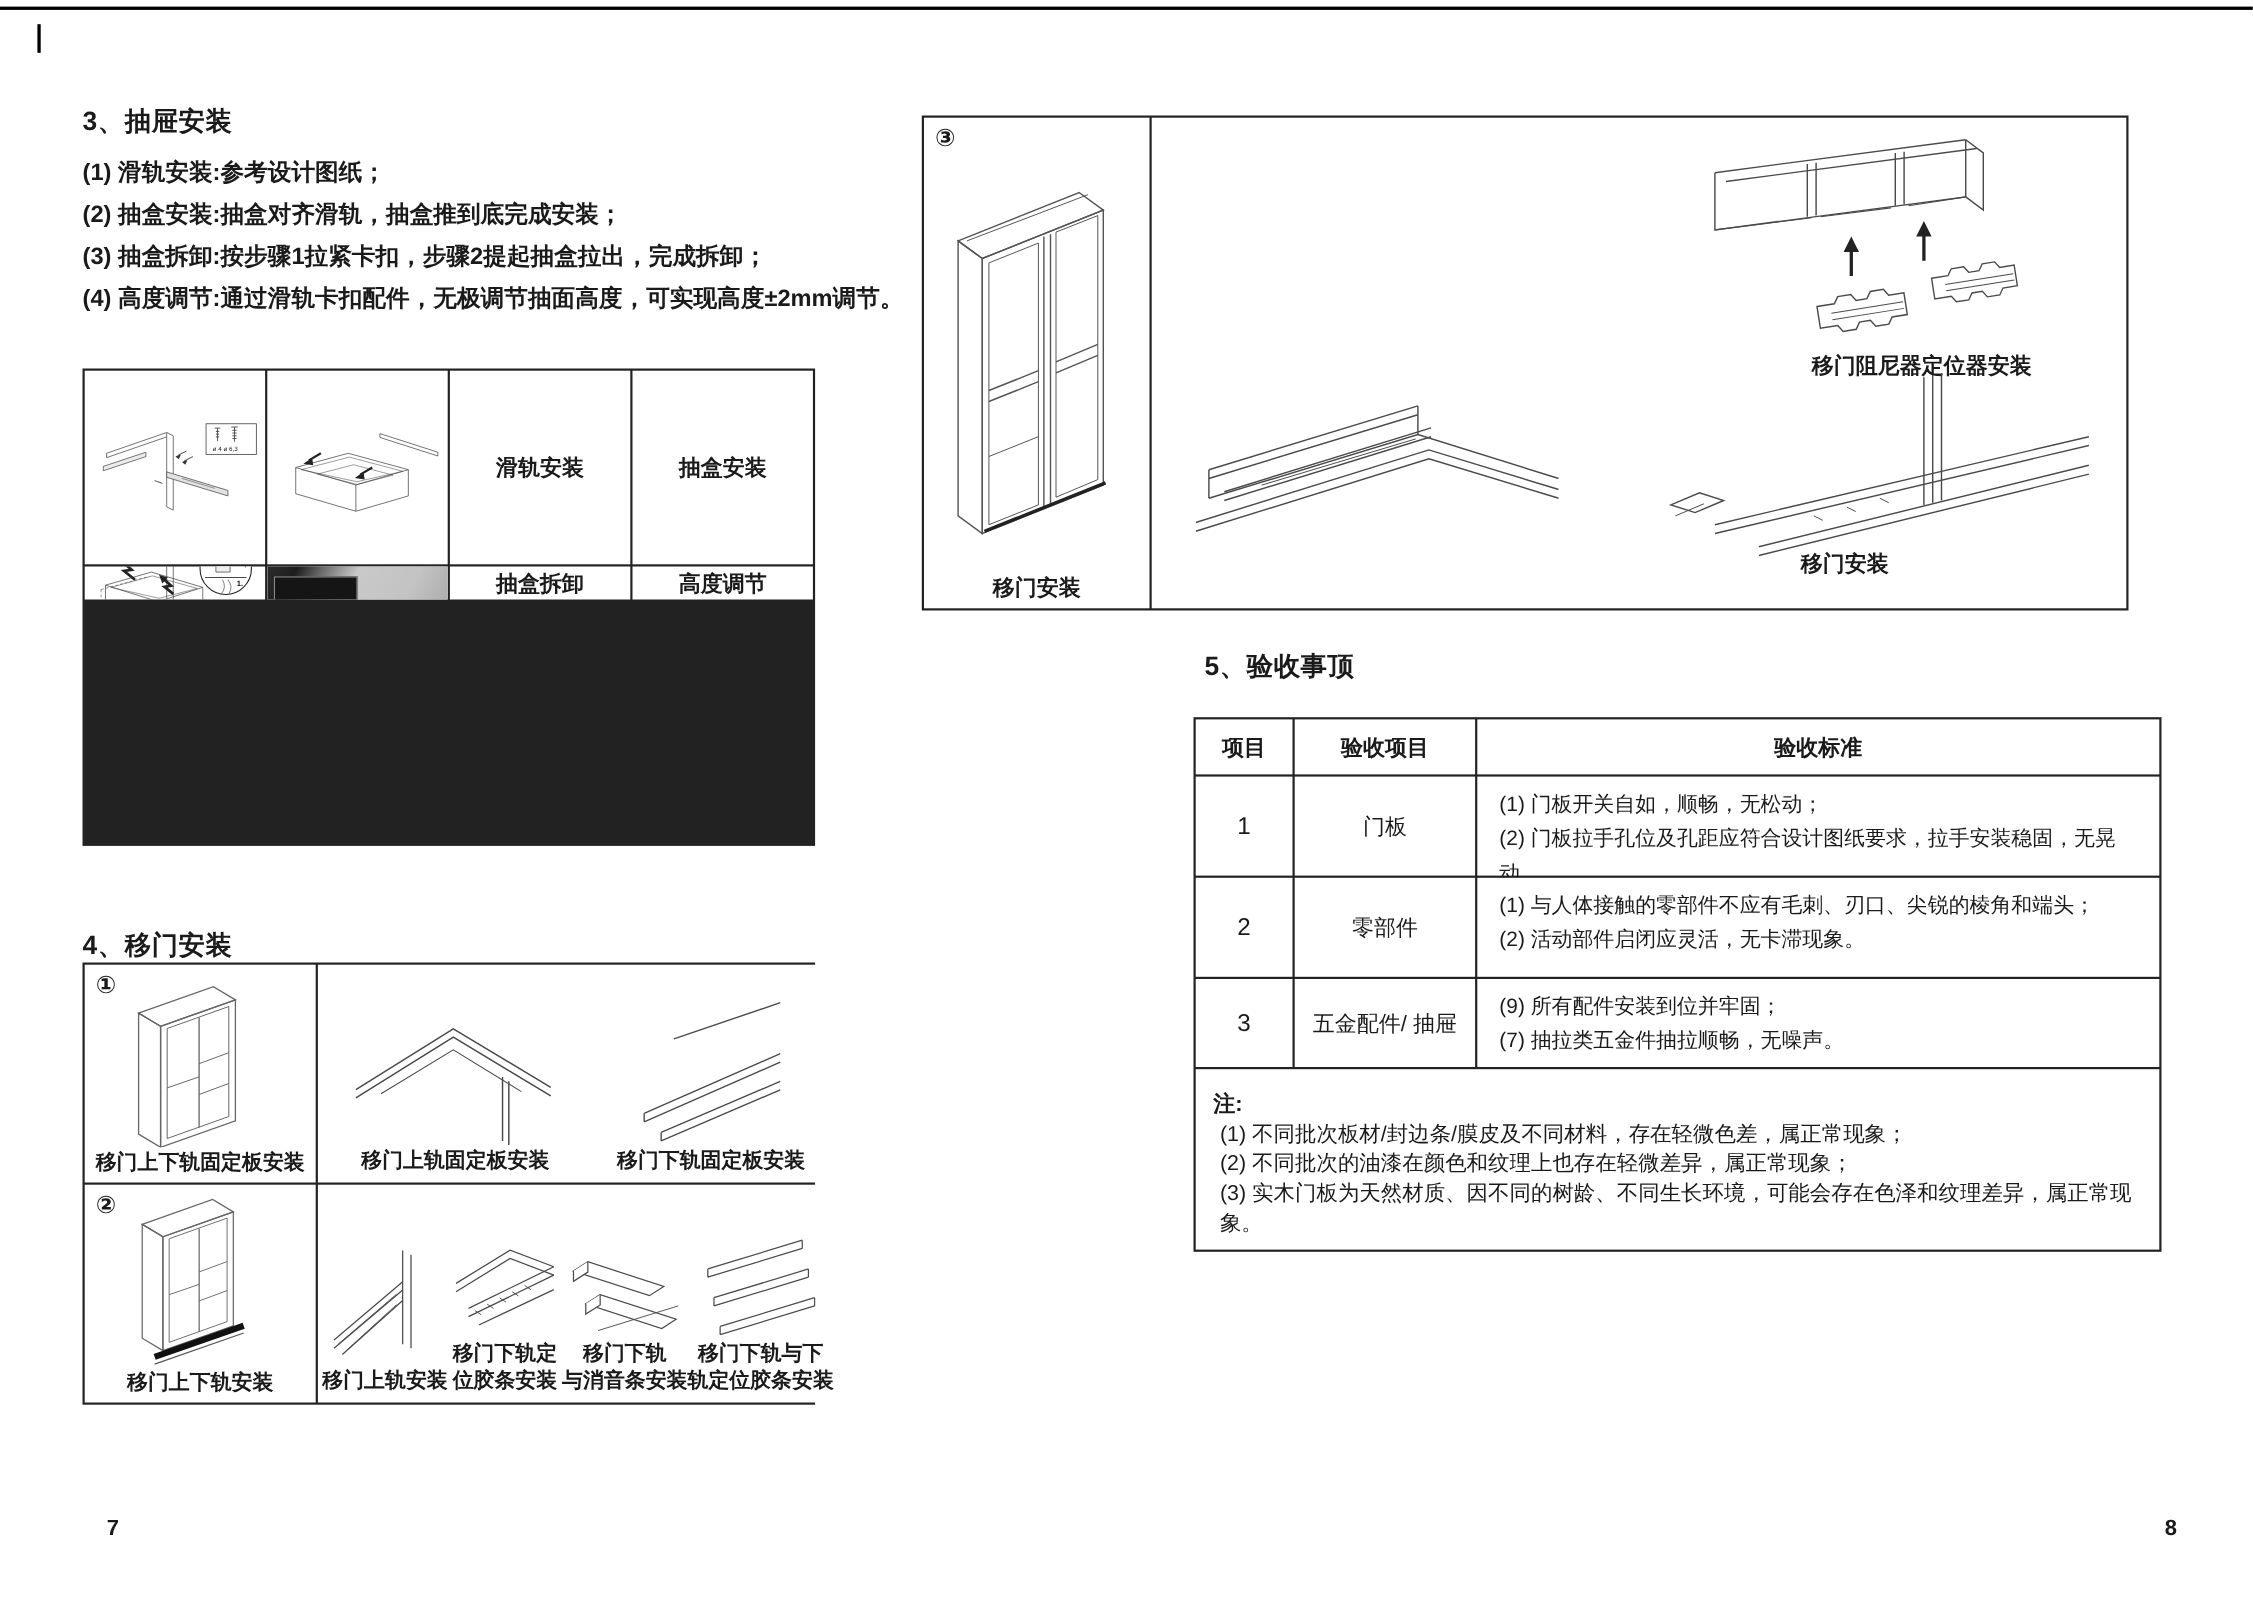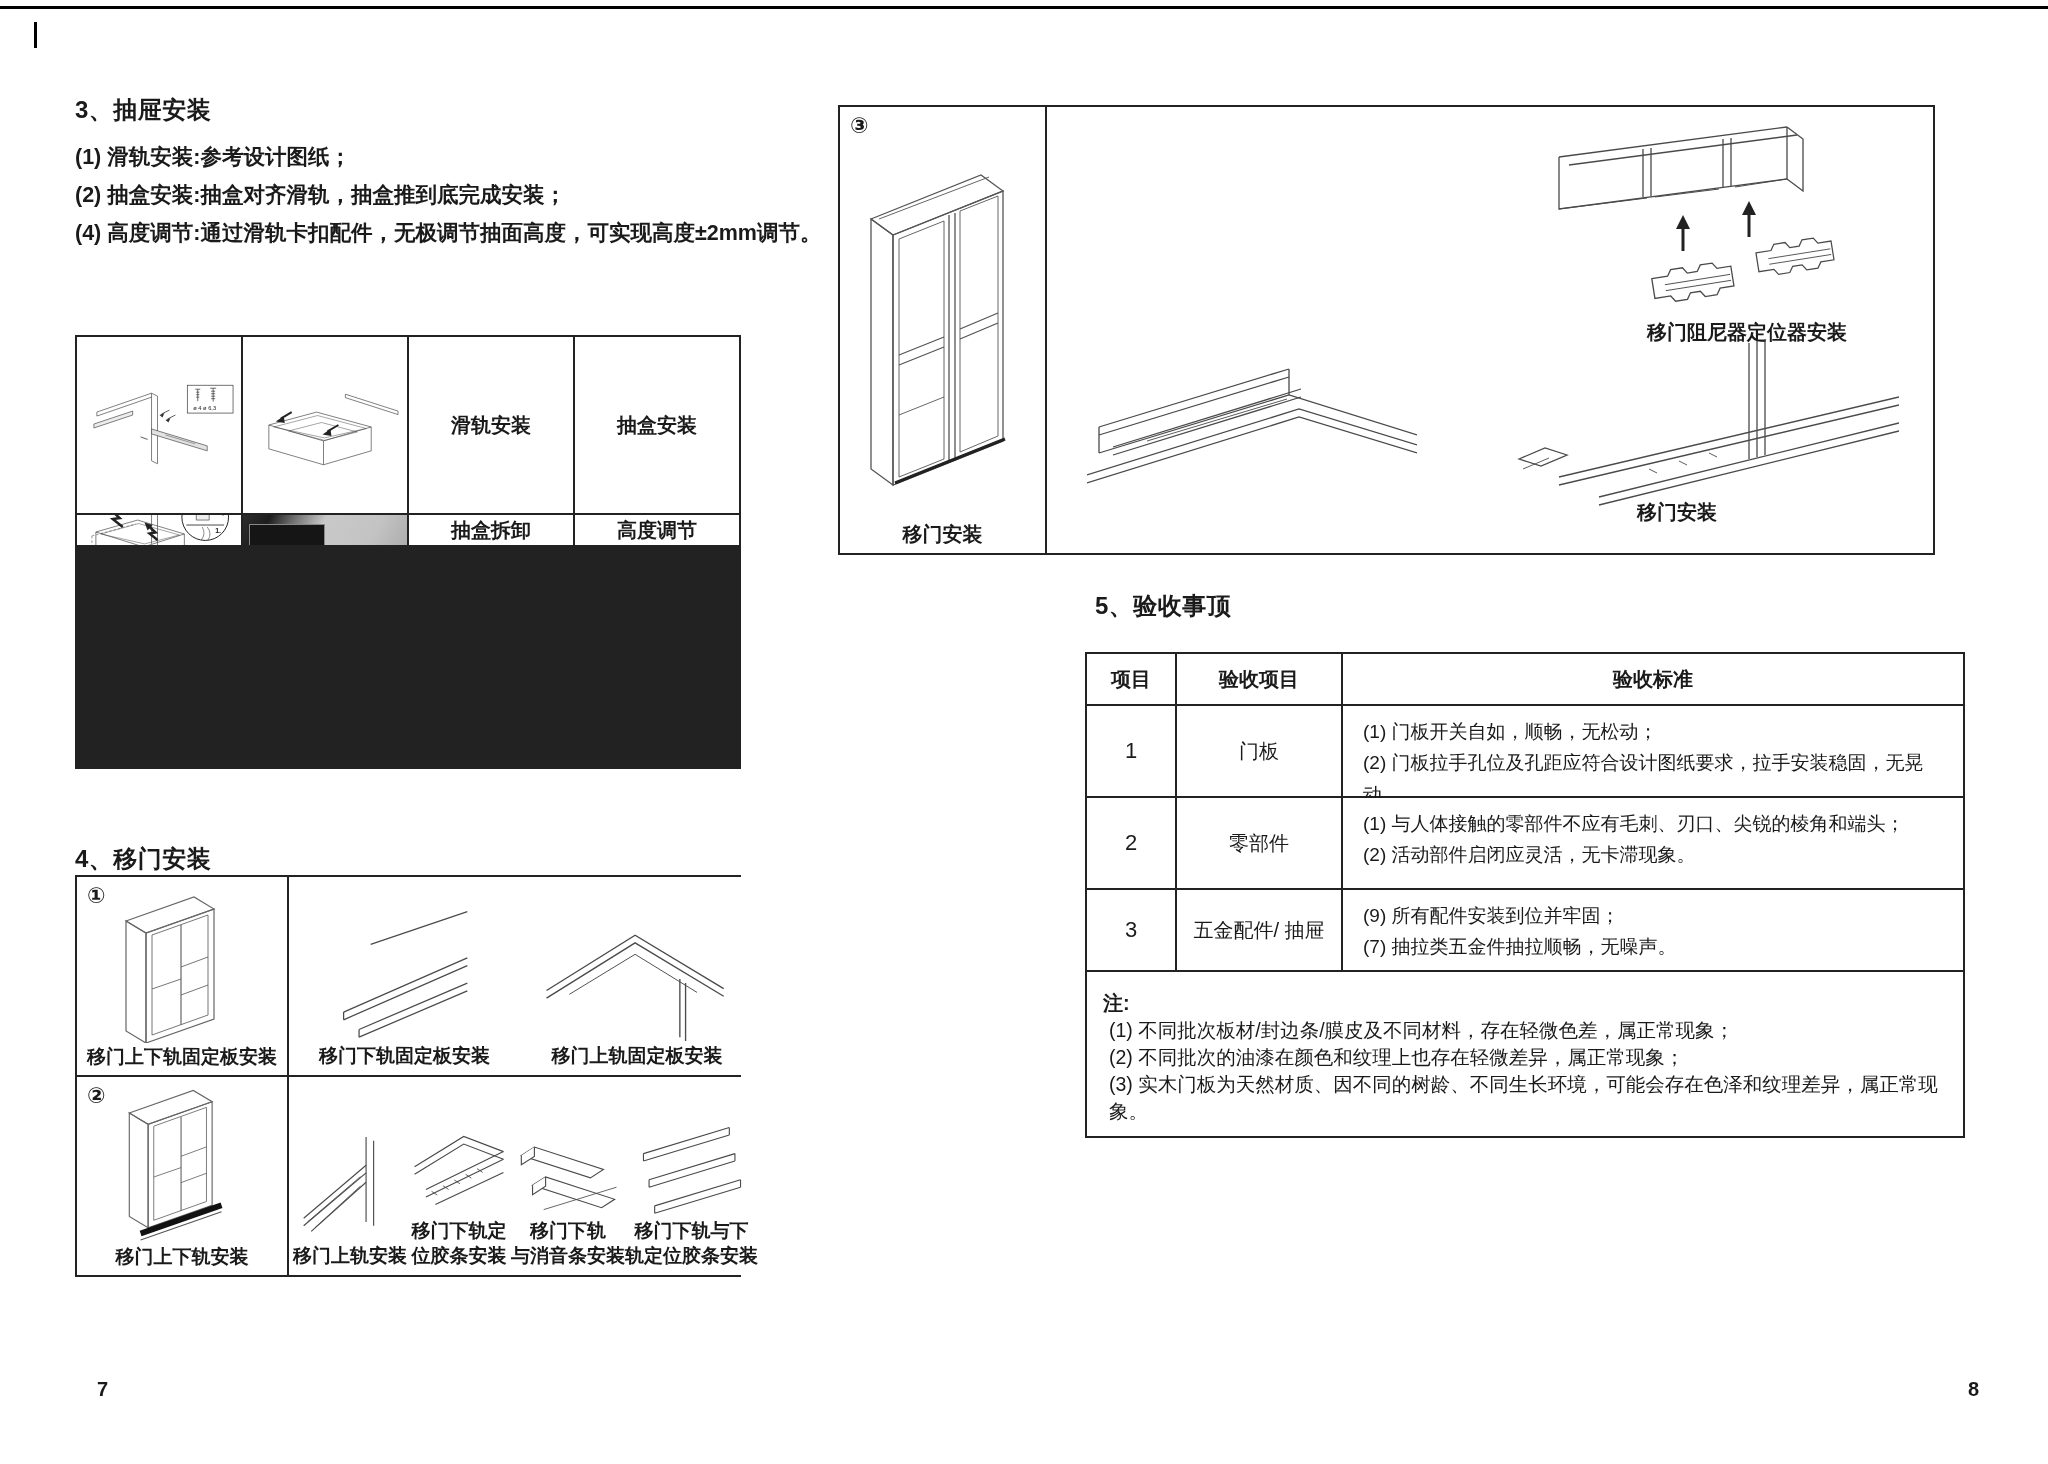--- a/index.html
+++ b/index.html
@@ -69,20 +69,21 @@
 <div class="topline"></div>
 <div class="lefttick"></div>
 
 <div>
 
   <div class="sec-title" style="left:75px;top:94px">3、抽屉安装</div>
 
   <div class="list">
     <p>(1) 滑轨安装:参考设计图纸；</p>
     <p>(2) 抽盒安装:抽盒对齐滑轨，抽盒推到底完成安装；</p>
+    <p>(3) 抽盒拆卸:按步骤1拉紧卡扣，步骤2提起抽盒拉出，完成拆卸；</p>
     <p>(4) 高度调节:通过滑轨卡扣配件，无极调节抽面高度，可实现高度±2mm调节。</p>
   </div>
 
   <div id="grid1" class="gridbox">
 
     <div class="c-img">
       <svg viewBox="0 0 330 176" width="330" height="176">
         <g stroke="#4a4a4a" fill="none" stroke-width="1.4">
           <path d="M40 62 L150 24 M40 70 L150 32 M40 62 L40 70"></path>
           <path d="M150 24 L150 160 M162 30 L162 166 M150 24 L162 30 M150 160 L162 166"></path>
@@ -185,41 +186,41 @@
           <path d="M50 52 L106 32 L106 132 L50 152 Z" stroke-width="0.9"></path>
           <path d="M79 42 L79 142"></path>
           <path d="M79 84 L106 74 M79 112 L106 102 M50 106 L79 96" stroke-width="0.9"></path>
         </g>
       </svg>
       <div class="cellcap">移门上下轨固定板安装</div>
     </div>
 
     <div>
       <div class="figrow">
+        <div class="fig" style="width:46%">
+          <svg viewBox="0 0 210 150" width="200" height="145">
+            <g stroke="#4a4a4a" fill="none" stroke-width="1.4">
+              <path d="M10 96 L103 38 L196 94"></path>
+              <path d="M10 104 L103 46 L196 102"></path>
+              <path d="M34 100 L103 58 L168 98" stroke-width="1"></path>
+              <path d="M150 84 V145 M156 88 V149"></path>
+            </g>
+          </svg>
+          <div class="figcap">移门上轨固定板安装</div>
+        </div>
         <div class="fig" style="width:42%">
           <svg viewBox="0 0 170 150" width="165" height="145">
             <g stroke="#4a4a4a" fill="none" stroke-width="1.3">
               <path d="M50 48 L150 14"></path>
               <path d="M22 118 L150 62 M22 126 L150 70"></path>
               <path d="M38 136 L150 88 M38 144 L150 96"></path>
               <path d="M22 118 V126 M38 136 V144"></path>
             </g>
           </svg>
           <div class="figcap">移门下轨固定板安装</div>
-        </div>
-        <div class="fig" style="width:46%">
-          <svg viewBox="0 0 210 150" width="200" height="145">
-            <g stroke="#4a4a4a" fill="none" stroke-width="1.4">
-              <path d="M10 96 L103 38 L196 94"></path>
-              <path d="M10 104 L103 46 L196 102"></path>
-              <path d="M34 100 L103 58 L168 98" stroke-width="1"></path>
-              <path d="M150 84 V145 M156 88 V149"></path>
-            </g>
-          </svg>
-          <div class="figcap">移门上轨固定板安装</div>
         </div>
       </div>
     </div>
 
     <div>
       <span class="badge">②</span>
       <svg viewBox="0 0 160 170" width="160" height="160" style="margin:4px auto 0">
         <g stroke="#666" fill="none" stroke-width="1.2">
           <path d="M44 46 L112 22 L112 132 L44 156 Z"></path>
           <path d="M24 34 L44 46 L44 156 L24 144 Z"></path>

